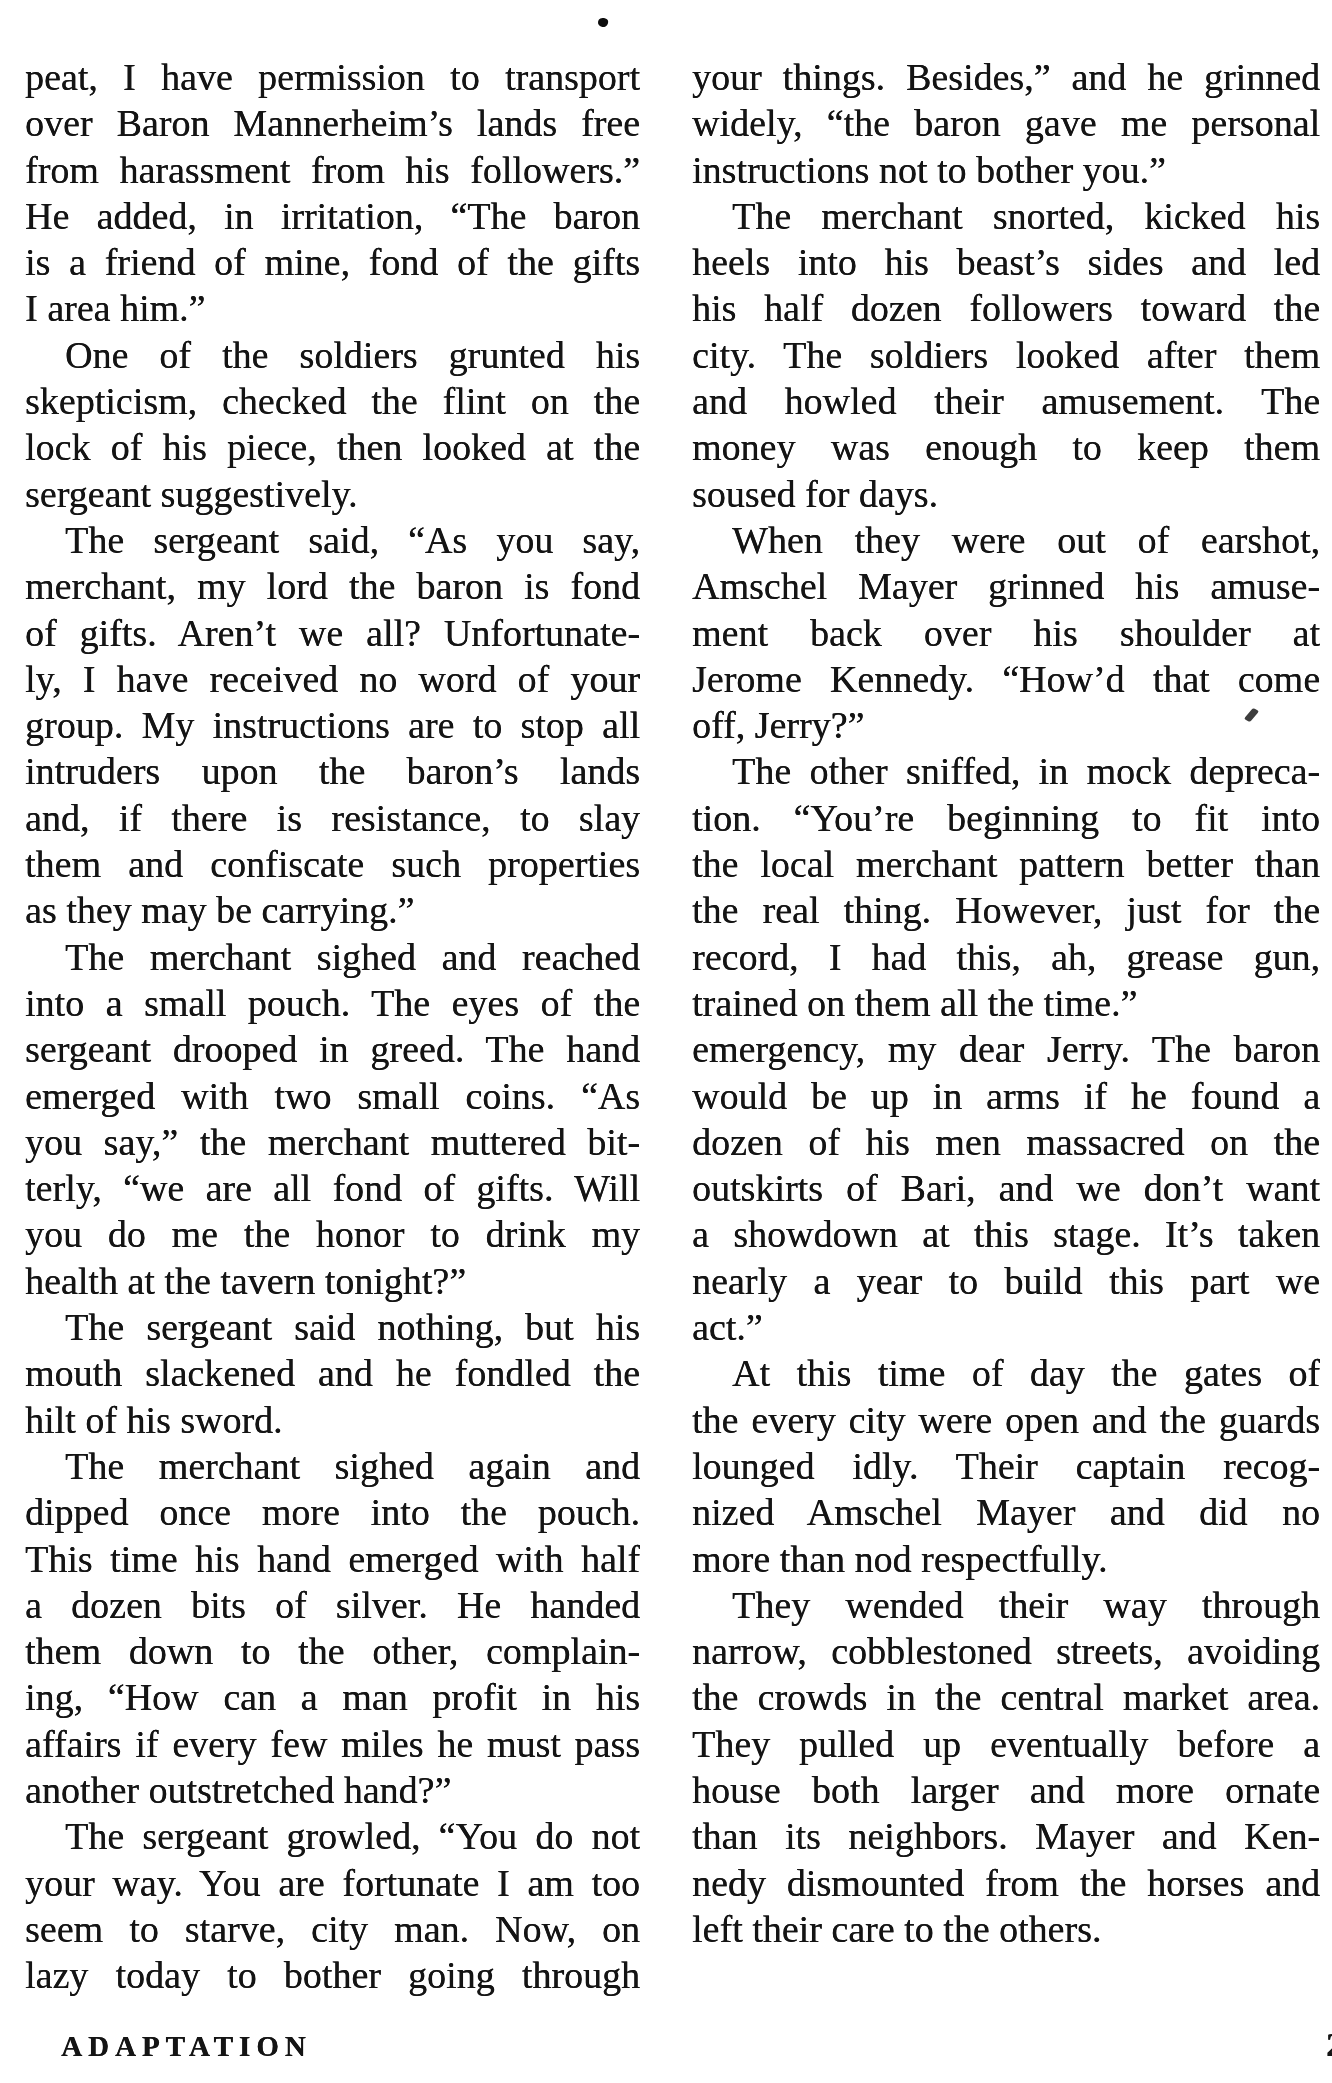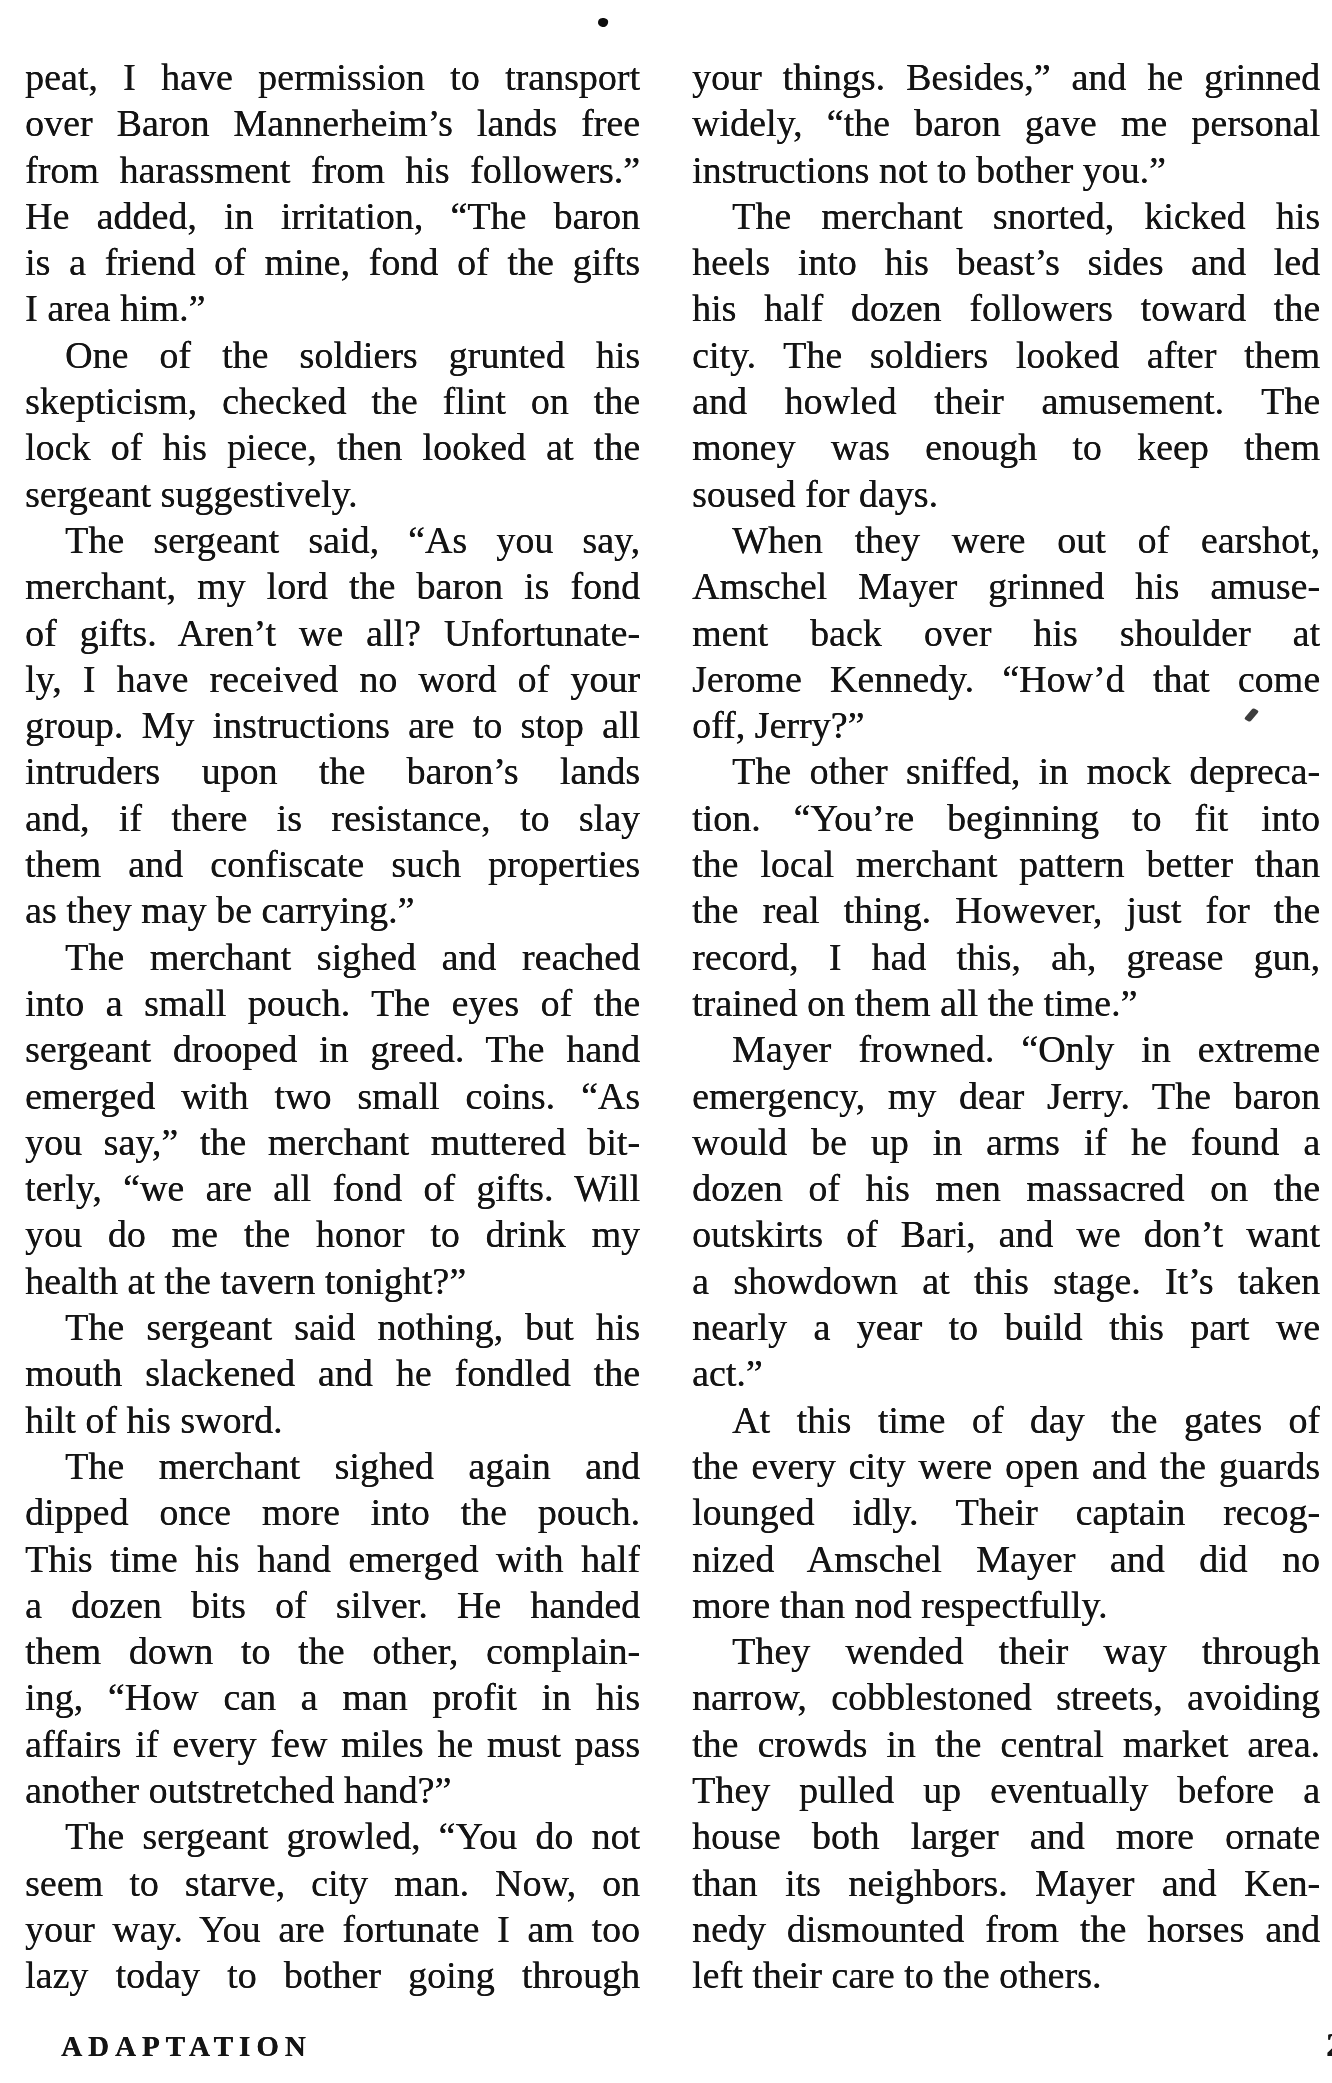--- a/index.html
+++ b/index.html
@@ -92,22 +92,22 @@
       <div class="line end">hilt of his sword.</div>
       <div class="line indent">The merchant sighed again and</div>
       <div class="line">dipped once more into the pouch.</div>
       <div class="line">This time his hand emerged with half</div>
       <div class="line">a dozen bits of silver. He handed</div>
       <div class="line">them down to the other, complain-</div>
       <div class="line">ing, “How can a man profit in his</div>
       <div class="line">affairs if every few miles he must pass</div>
       <div class="line end">another outstretched hand?”</div>
       <div class="line indent">The sergeant growled, “You do not</div>
+      <div class="line">your way. You are fortunate I am too</div>
       <div class="line">seem to starve, city man. Now, on</div>
-      <div class="line">your way. You are fortunate I am too</div>
       <div class="line">lazy today to bother going through</div>
     </div>
   <div class="col col-right">
       <div class="line">your things. Besides,” and he grinned</div>
       <div class="line">widely, “the baron gave me personal</div>
       <div class="line end">instructions not to bother you.”</div>
       <div class="line indent">The merchant snorted, kicked his</div>
       <div class="line">heels into his beast’s sides and led</div>
       <div class="line">his half dozen followers toward the</div>
       <div class="line">city. The soldiers looked after them</div>
@@ -118,21 +118,20 @@
       <div class="line">Amschel Mayer grinned his amuse-</div>
       <div class="line">ment back over his shoulder at</div>
       <div class="line">Jerome Kennedy. “How’d that come</div>
       <div class="line end">off, Jerry?”</div>
       <div class="line indent">The other sniffed, in mock depreca-</div>
       <div class="line">tion. “You’re beginning to fit into</div>
       <div class="line">the local merchant pattern better than</div>
       <div class="line">the real thing. However, just for the</div>
       <div class="line">record, I had this, ah, grease gun,</div>
       <div class="line end">trained on them all the time.”</div>
-      <div class="line indent">Mayer frowned. “Only in extreme</div>
       <div class="line">emergency, my dear Jerry. The baron</div>
       <div class="line">would be up in arms if he found a</div>
       <div class="line">dozen of his men massacred on the</div>
       <div class="line">outskirts of Bari, and we don’t want</div>
       <div class="line">a showdown at this stage. It’s taken</div>
       <div class="line">nearly a year to build this part we</div>
       <div class="line end">act.”</div>
       <div class="line indent">At this time of day the gates of</div>
       <div class="line">the every city were open and the guards</div>
       <div class="line">lounged idly. Their captain recog-</div>

